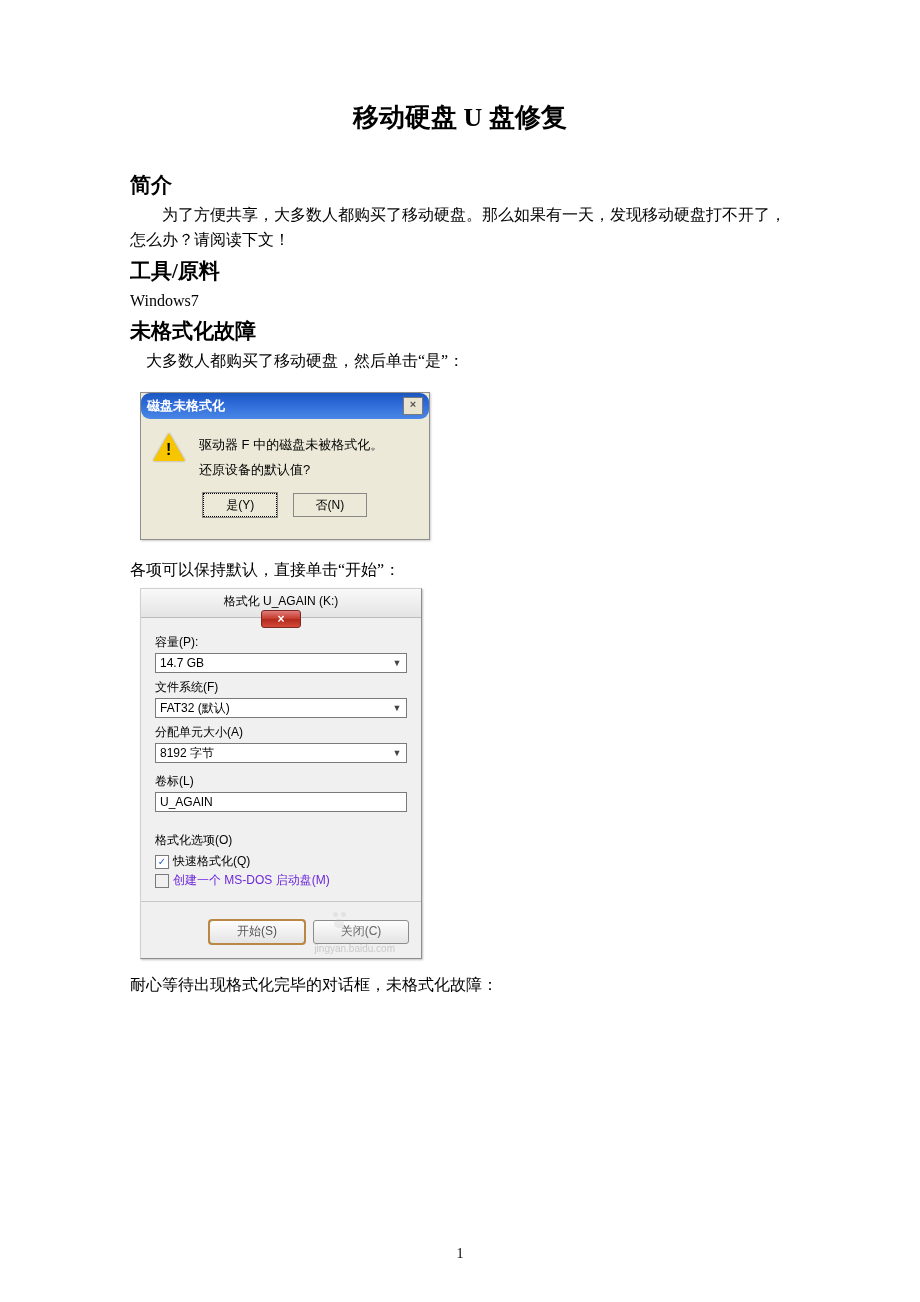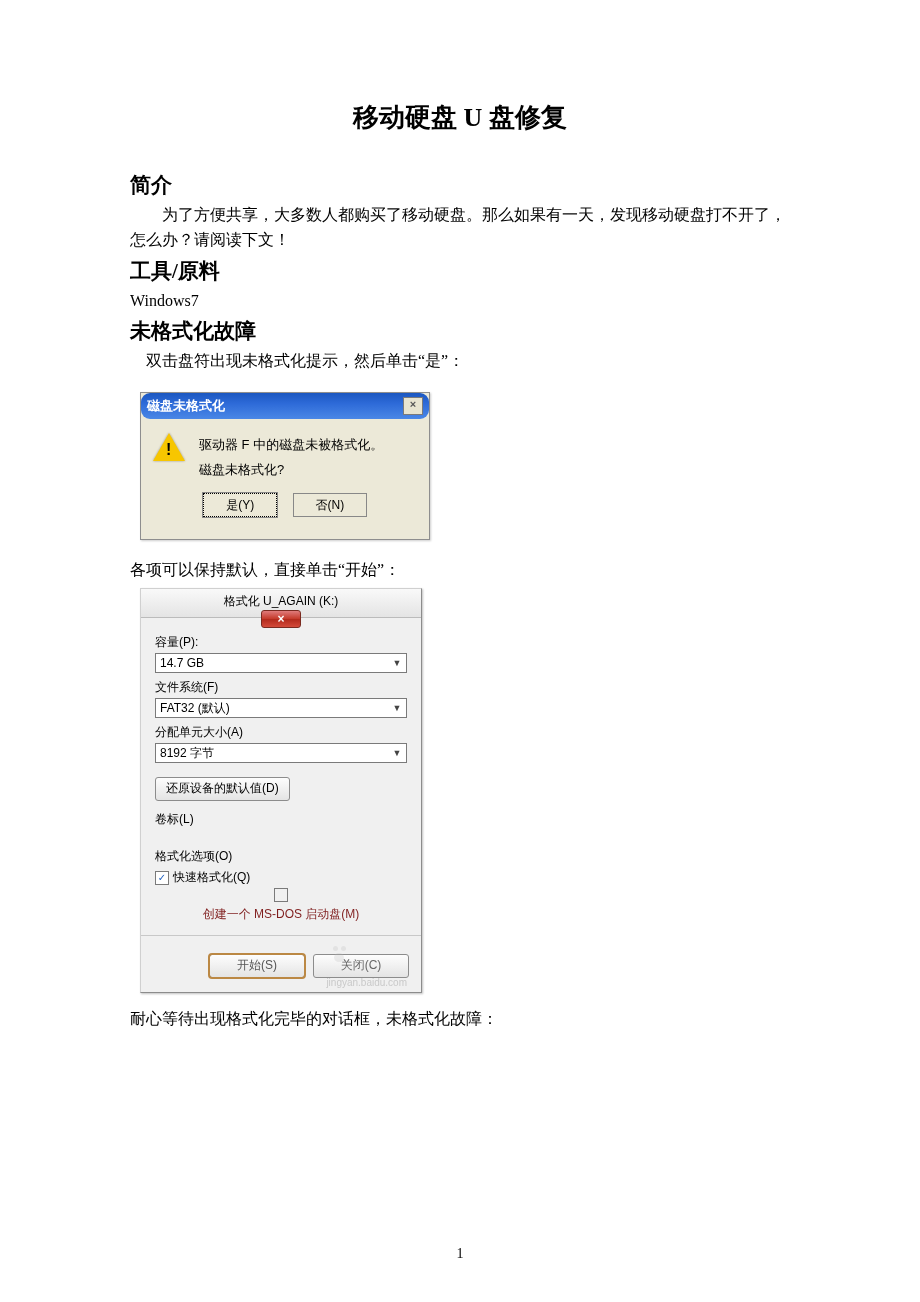--- a/index.html
+++ b/index.html
@@ -230,22 +230,21 @@
     border: 1px solid #7a7a7a;
     background: #fff;
     display: inline-flex;
     align-items: center;
     justify-content: center;
     font-size: 10px;
     color: #2060c0;
     font-family: Arial, sans-serif;
   }
   .dlg2-check.disabled {
-    color: #7f1d1d;
-    flex-direction: column;
+    color: #6d28d9;
   }
   .dlg2-check.disabled .dlg2-checkbox {
     background: #f0f0f0;
   }
   .dlg2-footer {
     display: flex;
     justify-content: flex-end;
     gap: 8px;
     padding: 10px 12px 14px 12px;
     position: relative;
@@ -255,21 +254,21 @@
     text-align: center;
     color: #666;
   }
   .dlg2-start-highlight {
     outline: 2px solid #b84;
     outline-offset: -1px;
     color: #555 !important;
   }
   .watermark {
     position: absolute;
-    right: 14px;
+    right: 26px;
     bottom: 4px;
     font-size: 10px;
     color: #c9c9c9;
     font-family: Arial, sans-serif;
     text-align: right;
     line-height: 1.1;
     pointer-events: none;
   }
   .watermark-paw {
     position: absolute;
@@ -292,36 +291,36 @@
 <div class="page">
   <div class="title">移动硬盘 U 盘修复</div>
 
   <div class="heading">简介</div>
   <div class="body indent">为了方便共享，大多数人都购买了移动硬盘。那么如果有一天，发现移动硬盘打不开了，怎么办？请阅读下文！</div>
 
   <div class="heading">工具/原料</div>
   <div class="body">Windows7</div>
 
   <div class="heading">未格式化故障</div>
-  <div class="body indent-sm">双击盘符出现未格式化提示，然后单击“是”：</div>
+  <div class="body indent-sm">大多数人都购买了移动硬盘，然后单击“是”：</div>
 
   <div class="dlg1">
     <div class="dlg1-title">
       <span>磁盘未格式化</span>
       <span class="dlg1-close">×</span>
     </div>
     <div class="dlg1-body">
       <div class="dlg1-row">
         <div class="warn-icon">
           <div class="warn-triangle"></div>
           <div class="warn-bang">!</div>
         </div>
         <div class="dlg1-text">
           <div>驱动器 F 中的磁盘未被格式化。</div>
-          <div>磁盘未格式化?</div>
+          <div>还原设备的默认值?</div>
         </div>
       </div>
       <div class="dlg1-btns">
         <span class="dlg1-btn default">是(Y)</span>
         <span class="dlg1-btn">否(N)</span>
       </div>
     </div>
   </div>
 
   <div class="body">各项可以保持默认，直接单击“开始”：</div>
@@ -343,25 +342,23 @@
         <span>FAT32 (默认)</span>
         <span class="dlg2-dropdown-arrow">▼</span>
       </div>
 
       <div class="dlg2-label">分配单元大小(A)</div>
       <div class="dlg2-select">
         <span>8192 字节</span>
         <span class="dlg2-dropdown-arrow">▼</span>
       </div>
 
-      <div style="margin-top:14px;">
-        <span class="dlg2-btn">还原设备的默认值(D)</span>
-      </div>
 
       <div class="dlg2-label" style="margin-top:10px;">卷标(L)</div>
+      <div class="dlg2-input">U_AGAIN</div>
 
       <div class="dlg2-fieldset-title" style="margin-top:20px;">格式化选项(O)</div>
       <div class="dlg2-check">
         <span class="dlg2-checkbox">✓</span>
         <span>快速格式化(Q)</span>
       </div>
       <div class="dlg2-check disabled">
         <span class="dlg2-checkbox"></span>
         <span>创建一个 MS-DOS 启动盘(M)</span>
       </div>

